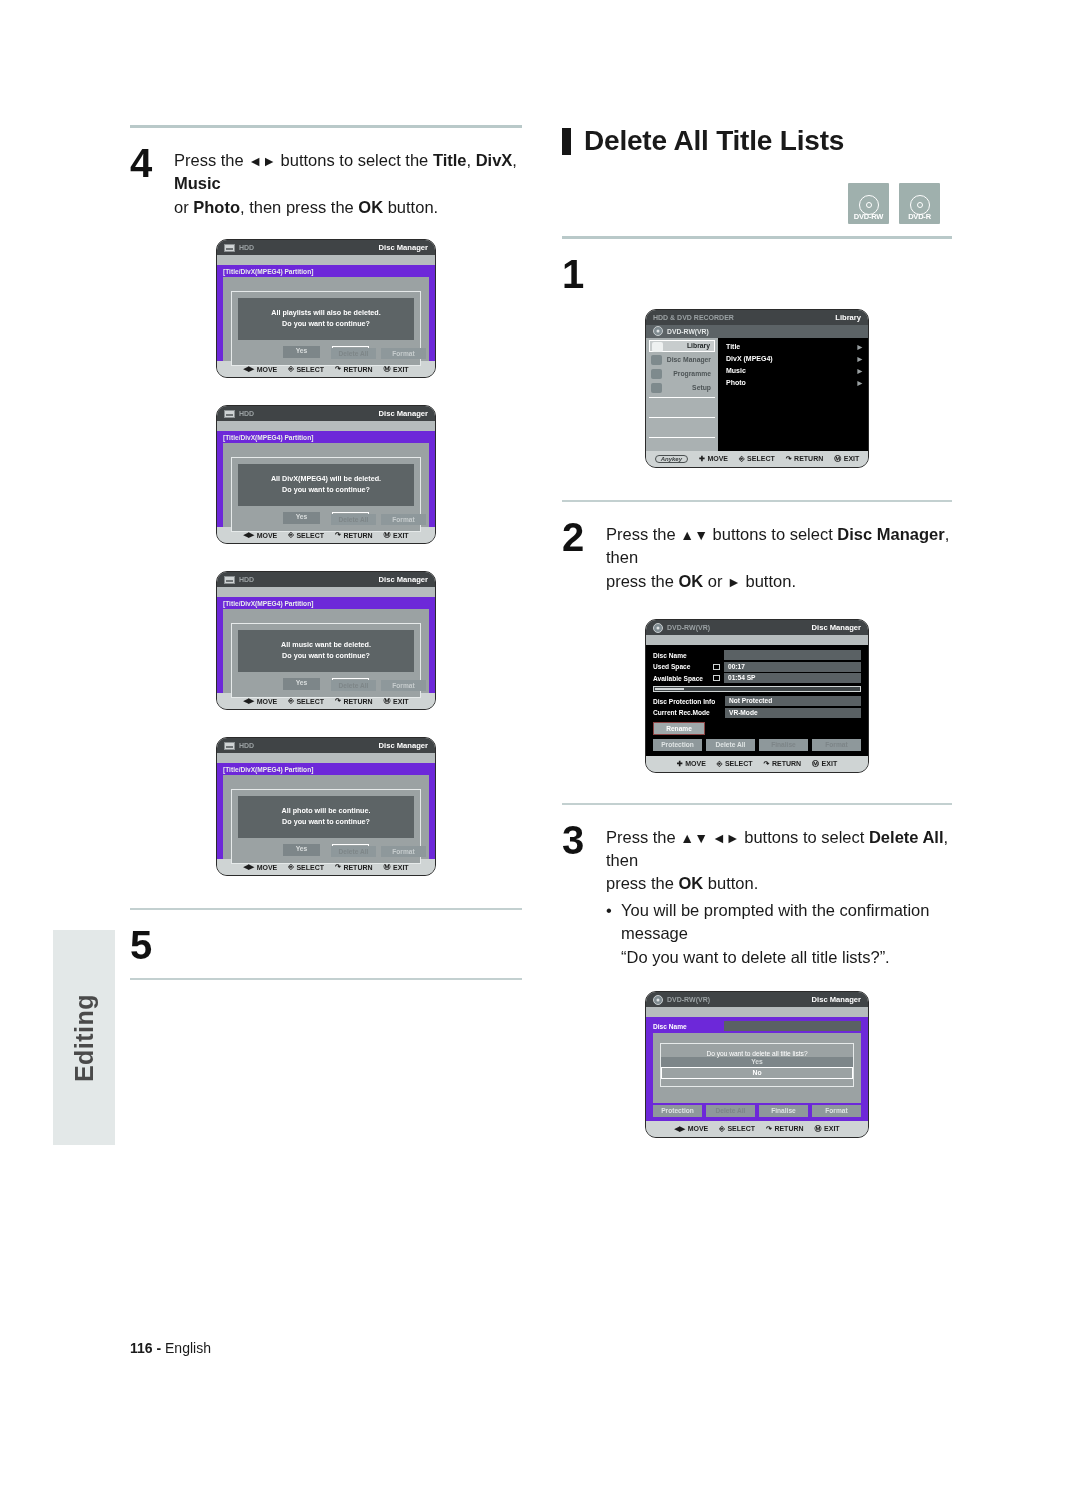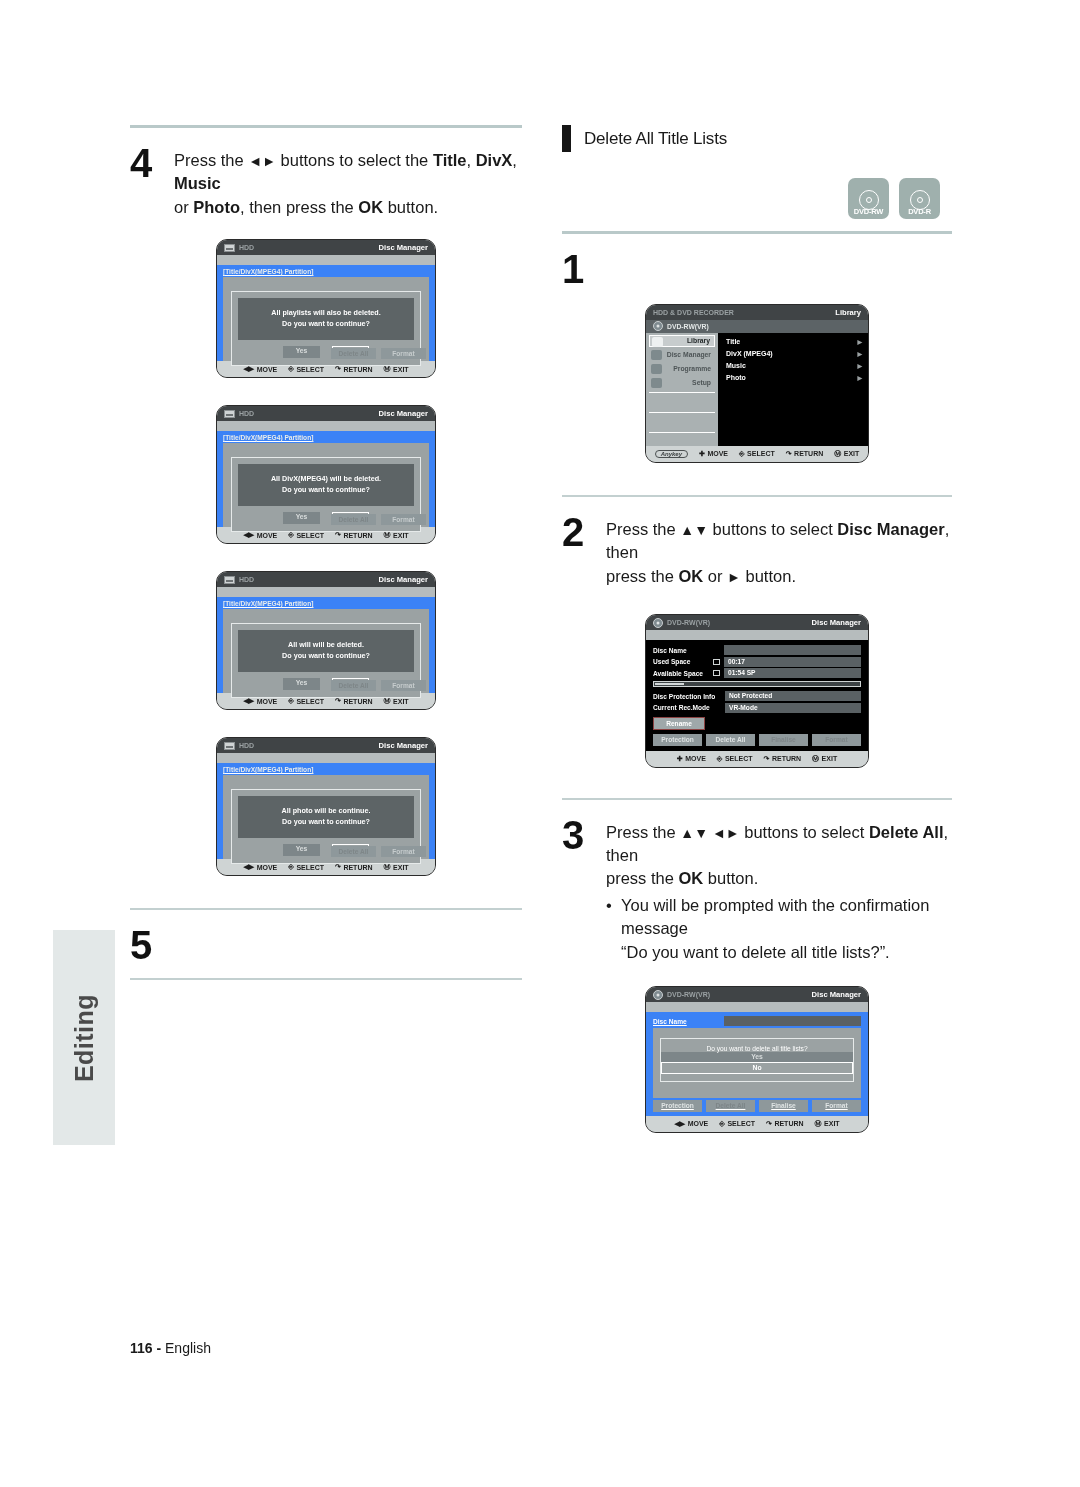--- a/index.html
+++ b/index.html
@@ -87,36 +87,36 @@
     align-items: center;
     gap: 13px;
     margin-bottom: 4px;
   }
   .sec-bar {
     width: 9px;
     height: 27px;
     background: #161616;
   }
   .sec-title {
-    font-size: 17px;
-    font-weight: normal;
+    font-size: 28px;
+    font-weight: bold;
     letter-spacing: -0.2px;
   }
 
   
   .badges {
     display: flex;
     justify-content: flex-end;
     gap: 10px;
     margin: 26px 12px 12px 0;
   }
   .badge {
     width: 41px;
     height: 41px;
-    border-radius: 7px;
+    border-radius: 1px;
     background: #9fb0ad;
     position: relative;
   }
   .badge .disc {
     position: absolute;
     left: 50%;
     top: 12px;
     transform: translateX(-50%);
     width: 20px;
     height: 20px;
@@ -183,24 +183,23 @@
   .shot-top .right {
     color: #ffffff;
     font-weight: bold;
     font-size: 7.6px;
   }
   .shot-sub {
     height: 10px;
     background: #b6bcbd;
   }
   .shot-body {
-    background: #3b82f6;
+    background: #6d28d9;
     position: relative;
     padding: 0;
-    text-decoration: underline;
   }
   .shot-bottom {
     height: 16px;
     background: #cfd4d4;
     display: flex;
     align-items: center;
     justify-content: center;
     gap: 11px;
     color: #1d1d1d;
     font-size: 7px;
@@ -597,21 +596,21 @@
           <span>HDD</span>
         </div>
         <div class="right">Disc Manager</div>
       </div>
       <div class="shot-sub"></div>
       <div class="shot-body">
         <div class="part-label">[Title/DivX(MPEG4) Partition]</div>
         <div class="part-area">
           <div class="modal">
             <div class="msg">
-              <span>All will will be deleted.</span><br>
+              <span>All music want be deleted.</span><br>
               <span>Do you want to continue?</span>
             </div>
             <div class="btn-row">
               <div class="mbtn">Yes</div>
               <div class="mbtn sel">No</div>
             </div>
           </div>
           <div class="lowbtns">
             <div class="lowbtn dim">Delete All</div>
             <div class="lowbtn">Format</div>

